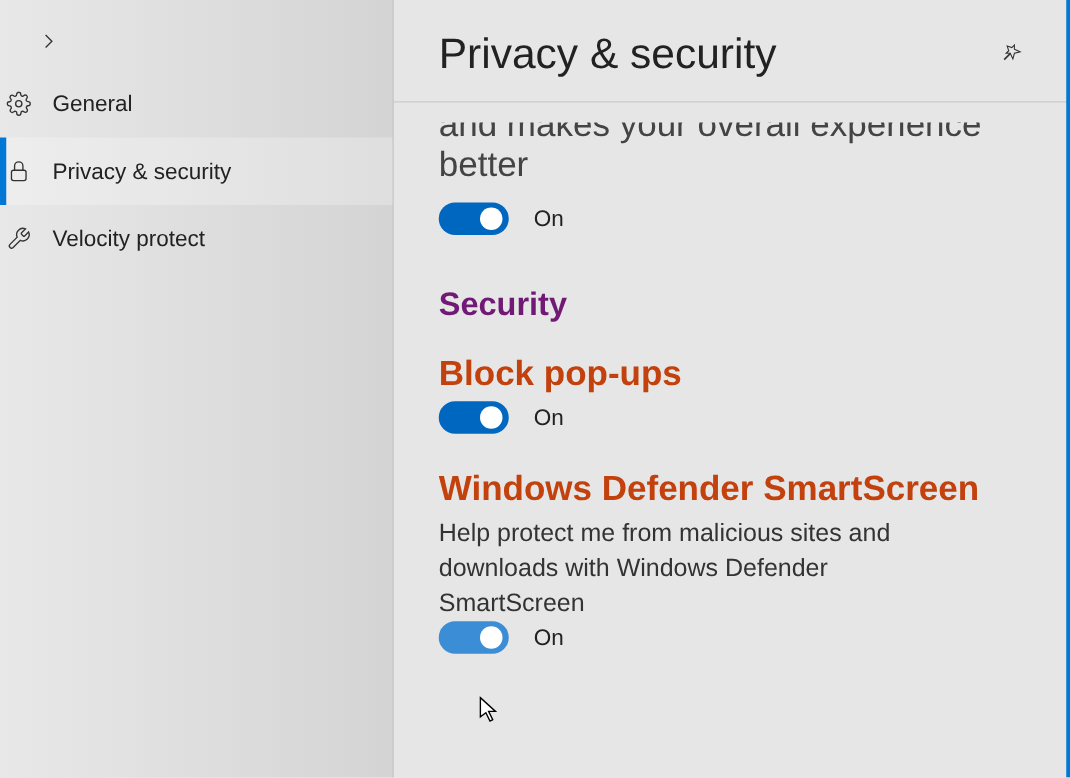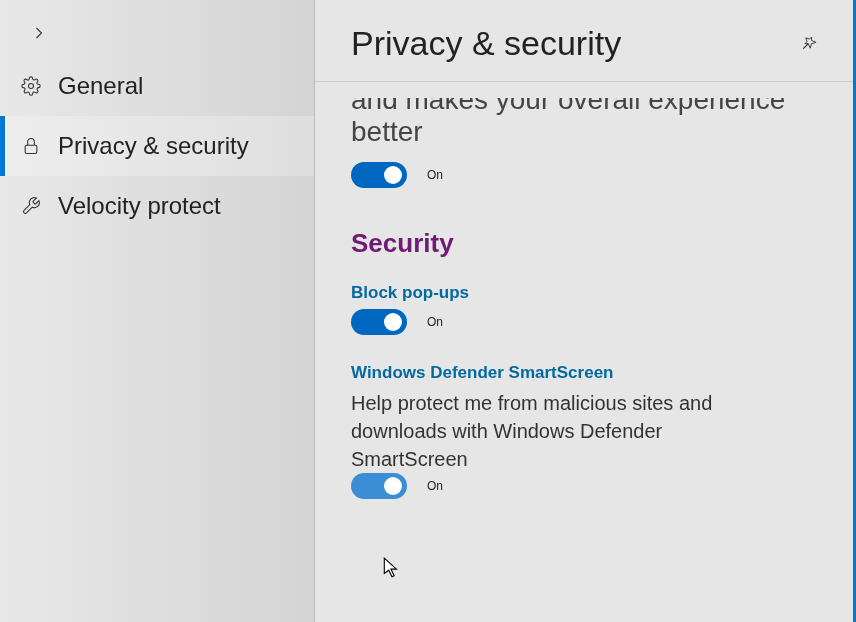--- a/index.html
+++ b/index.html
@@ -31,23 +31,23 @@
     .back-button svg {
       width: 18px;
       height: 18px;
       stroke: #333;
       stroke-width: 1.5;
       fill: none;
     }
     .sidebar-item {
       display: flex;
       align-items: center;
-      padding: 16px 20px;
-      cursor: pointer;
-      font-size: 24px;
+      padding: 16px 4px;
+      cursor: pointer;
+      font-size: 18px;
       color: #222;
       position: relative;
     }
     .sidebar-item.active {
       background: rgba(255,255,255,0.25);
     }
     .sidebar-item.active::before {
       content: "";
       position: absolute;
       left: 0;
@@ -146,34 +146,34 @@
     .toggle-knob {
       position: absolute;
       width: 18px;
       height: 18px;
       border-radius: 50%;
       background: #fff;
       top: 4px;
       right: 5px;
     }
     .toggle-label {
-      font-size: 12px;
+      font-size: 18px;
       color: #222;
     }
     .section-heading {
       font-size: 26px;
       font-weight: 600;
       color: #701a75;
       margin-bottom: 24px;
       margin-top: 18px;
     }
     .setting-title {
-      font-size: 17px;
+      font-size: 28px;
       font-weight: 600;
-      color: #0369a1;
+      color: #c2410c;
       margin-bottom: 6px;
     }
     .setting-desc {
       font-size: 20px;
       color: #333;
       margin-bottom: 0;
       line-height: 1.4;
       max-width: 420px;
     }
     .cursor-pointer {

